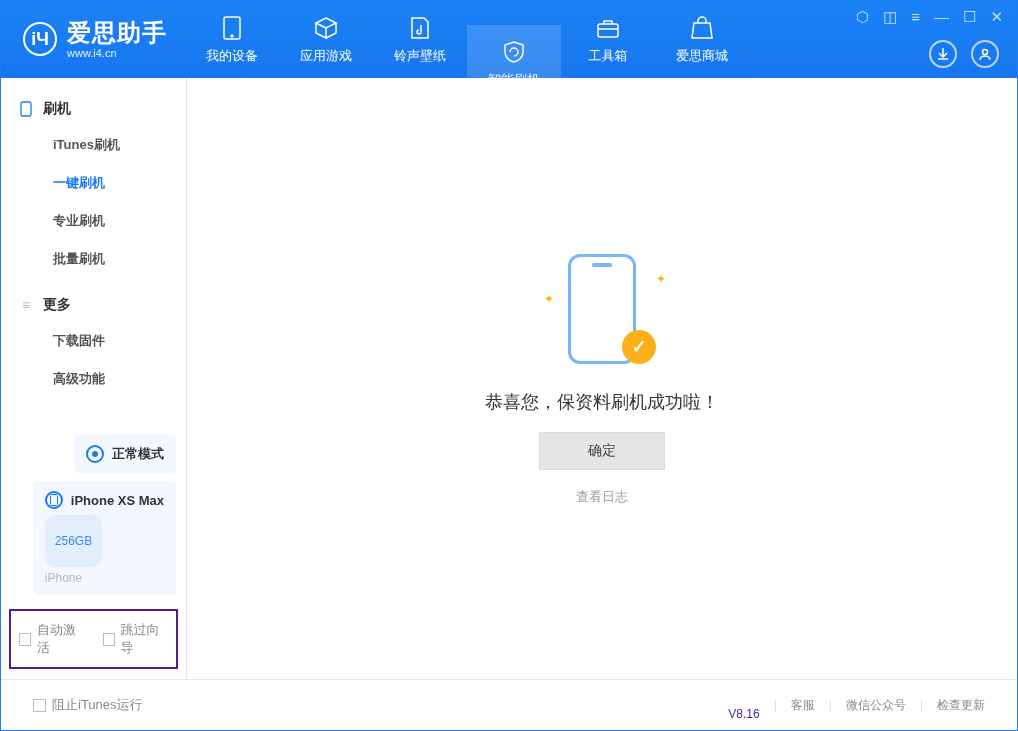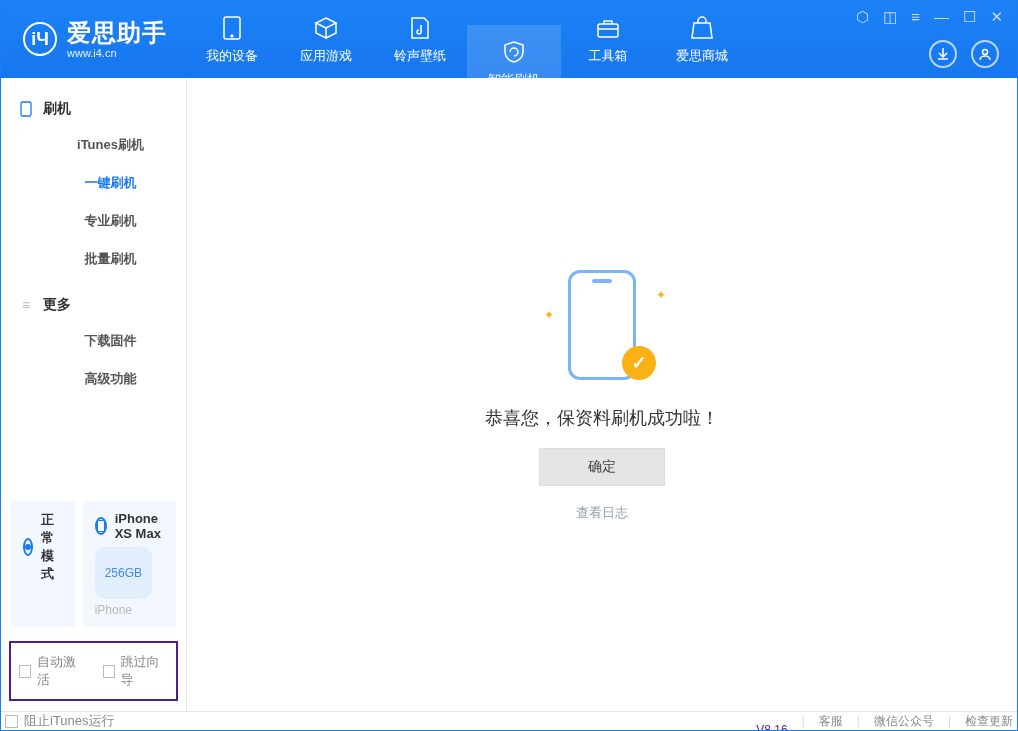--- a/index.html
+++ b/index.html
@@ -21,27 +21,27 @@
 .tab-icon svg { fill:#fff; stroke:#fff; }
 
 .header-right { position: absolute; right: 14px; top: 8px; display: flex; gap: 14px; align-items: center; }
 .hr-icon { color:#c7ddff; cursor:pointer; font-size:15px; line-height:1; }
 .header-circles { position:absolute; right:18px; bottom:10px; display:flex; gap:14px; }
 .circle-btn { width:28px; height:28px; border:2px solid rgba(255,255,255,.7); border-radius:50%; display:flex; align-items:center; justify-content:center; color:#fff; cursor:pointer; }
 
 
 .body { flex:1; display:flex; min-height:0; }
 .sidebar { width:186px; border-right:1px solid #e6e6e6; display:flex; flex-direction:column; }
-.side-scroll { flex:1; overflow:auto; padding-top:14px;text-align:center; }
+.side-scroll { flex:1; overflow:auto; padding-top:14px; }
 .section-title { display:flex; align-items:center; gap:10px; padding:8px 18px; color:#333; font-size:14px; font-weight:bold; }
 .section-ic { width:14px; height:14px; display:flex; align-items:center; justify-content:center; }
 .nav-item { padding:10px 18px 10px 52px; font-size:13px; color:#555; cursor:pointer;font-weight:bold; }
 .nav-item.active { color:#1a7bf0; }
 
-.side-cards { padding:8px 10px; display:flex; flex-direction:row; gap:8px; }
+.side-cards { padding:8px 10px; display:flex; flex-direction:column; gap:8px;align-items:flex-end; }
 .card { background:#f3f7ff; border-radius:4px; padding:10px 12px; }
 .card-row { display:flex; align-items:center; gap:8px; font-size:13px; color:#333; font-weight:bold; }
 .card-ic { width:18px; height:18px; border-radius:50%; border:2px solid #1a7bf0; display:flex; align-items:center; justify-content:center; }
 .badge { display:inline-block; background:#e3eefc; color:#3b8bf0; border-radius:10px; padding:19px 10px; font-size:12px; margin-top:6px; font-weight:normal; }
 .card-sub { color:#b8b8b8; font-size:12px; margin-top:4px; }
 
 .side-opts { border:2px solid #4c1d95; margin:6px 8px 10px 8px; padding:10px 8px; display:flex; gap:18px; }
 .chk { display:flex; align-items:center; gap:6px; font-size:13px; color:#888; cursor:pointer; }
 .chk-box { width:13px; height:13px; border:1px solid #bbb; }
 
@@ -51,21 +51,21 @@
 .phone { width:68px; height:110px; border:3px solid #7ab4fb; border-radius:12px; background:#fff; position:absolute; left:26px; top:2px; }
 .phone::before { content:""; position:absolute; top:6px; left:50%; transform:translateX(-50%); width:20px; height:4px; background:#7ab4fb; border-radius:2px; }
 .check-badge { position:absolute; right:6px; bottom:8px; width:34px; height:34px; background:#f9b115; border-radius:50%; display:flex; align-items:center; justify-content:center; color:#fff; font-size:18px; font-weight:bold; }
 .spark { position:absolute; color:#f9b115; font-size:12px; }
 .s1 { left:2px; top:40px; } .s2 { right:-4px; top:20px; }
 .msg { font-size:18px; color:#333; }
 .ok-btn { border:1px solid #ddd; background:#e5e5e5; padding:9px 48px; font-size:14px; color:#444; cursor:pointer; }
 .loglink { color:#9aa0a6; font-size:13px; cursor:pointer; }
 
 
-.footer { height:19px; border-top:1px solid #e6e6e6; display:flex; align-items:center; padding:0 4px; font-size:12px; color:#888; }
+.footer { height:51px; border-top:1px solid #e6e6e6; display:flex; align-items:center; padding:0 32px; font-size:12px; color:#888; }
 .footer .chk { color:#888; }
 .footer-right { margin-left:auto; display:flex; align-items:center; gap:14px; }
 .ver { color:#4c1d95;margin-top:18px; }
 .flink { color:#888; cursor:pointer; }
 .fsep { color:#ddd; }
 </style>
 </head>
 <body>
 
 <div class="app">

